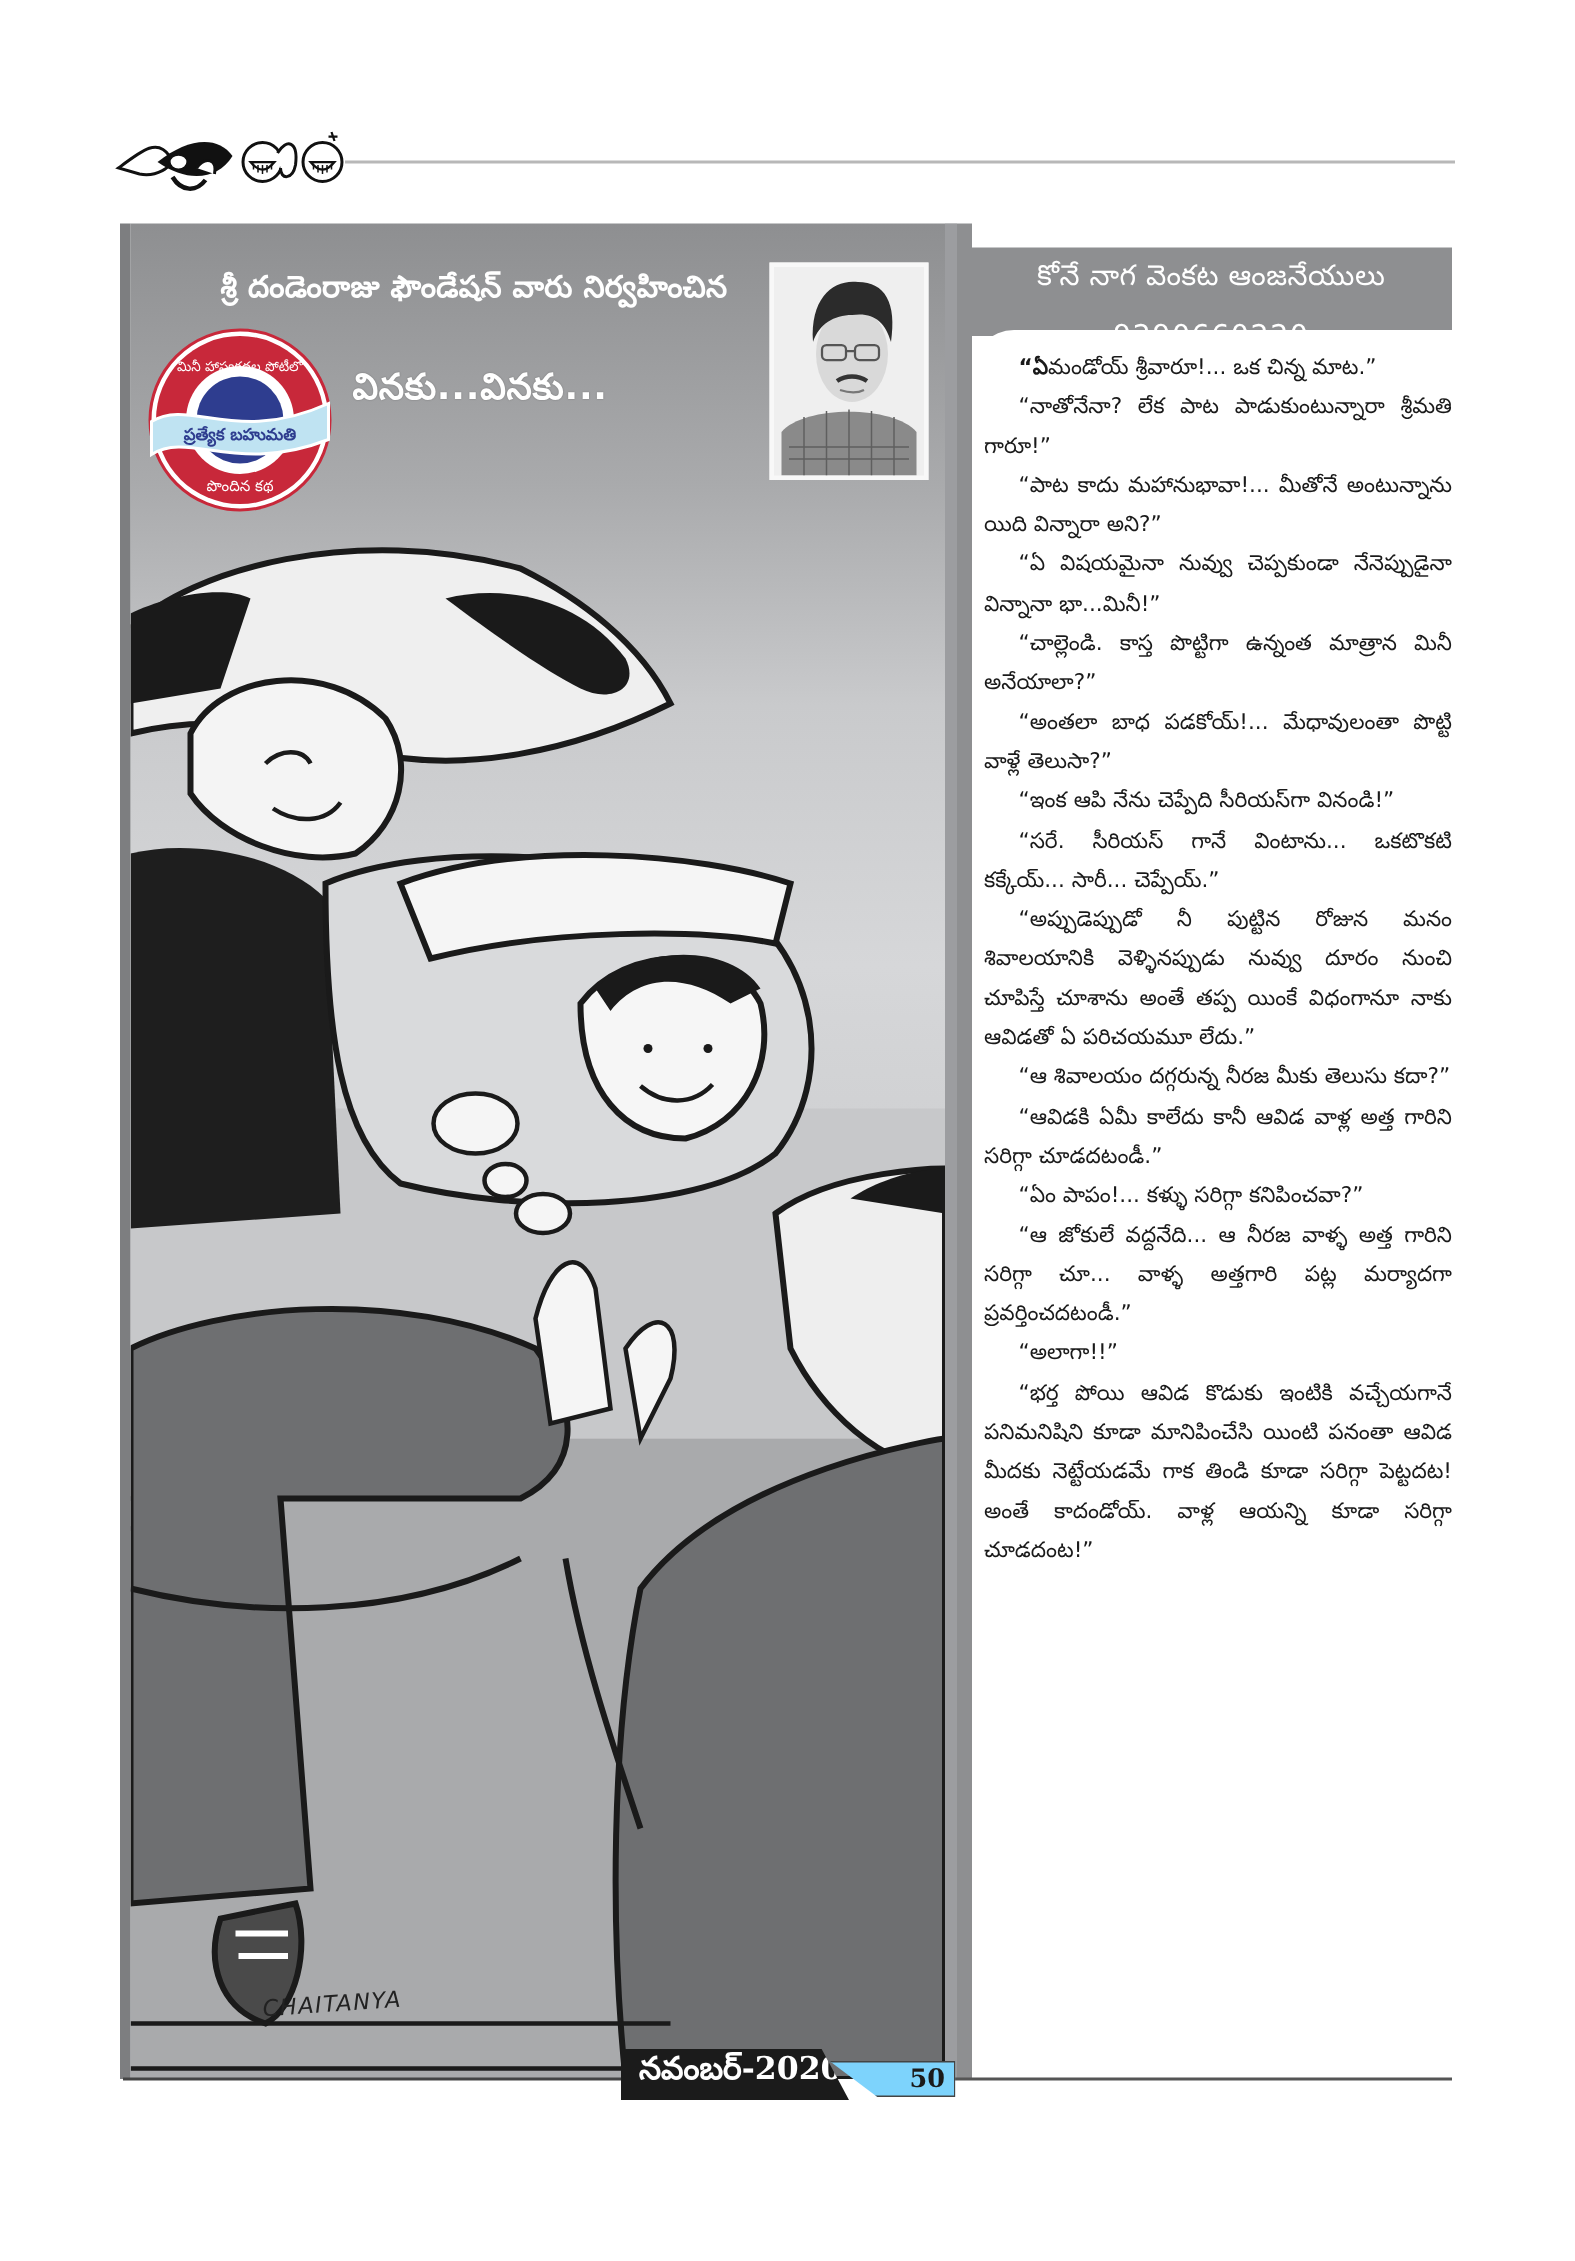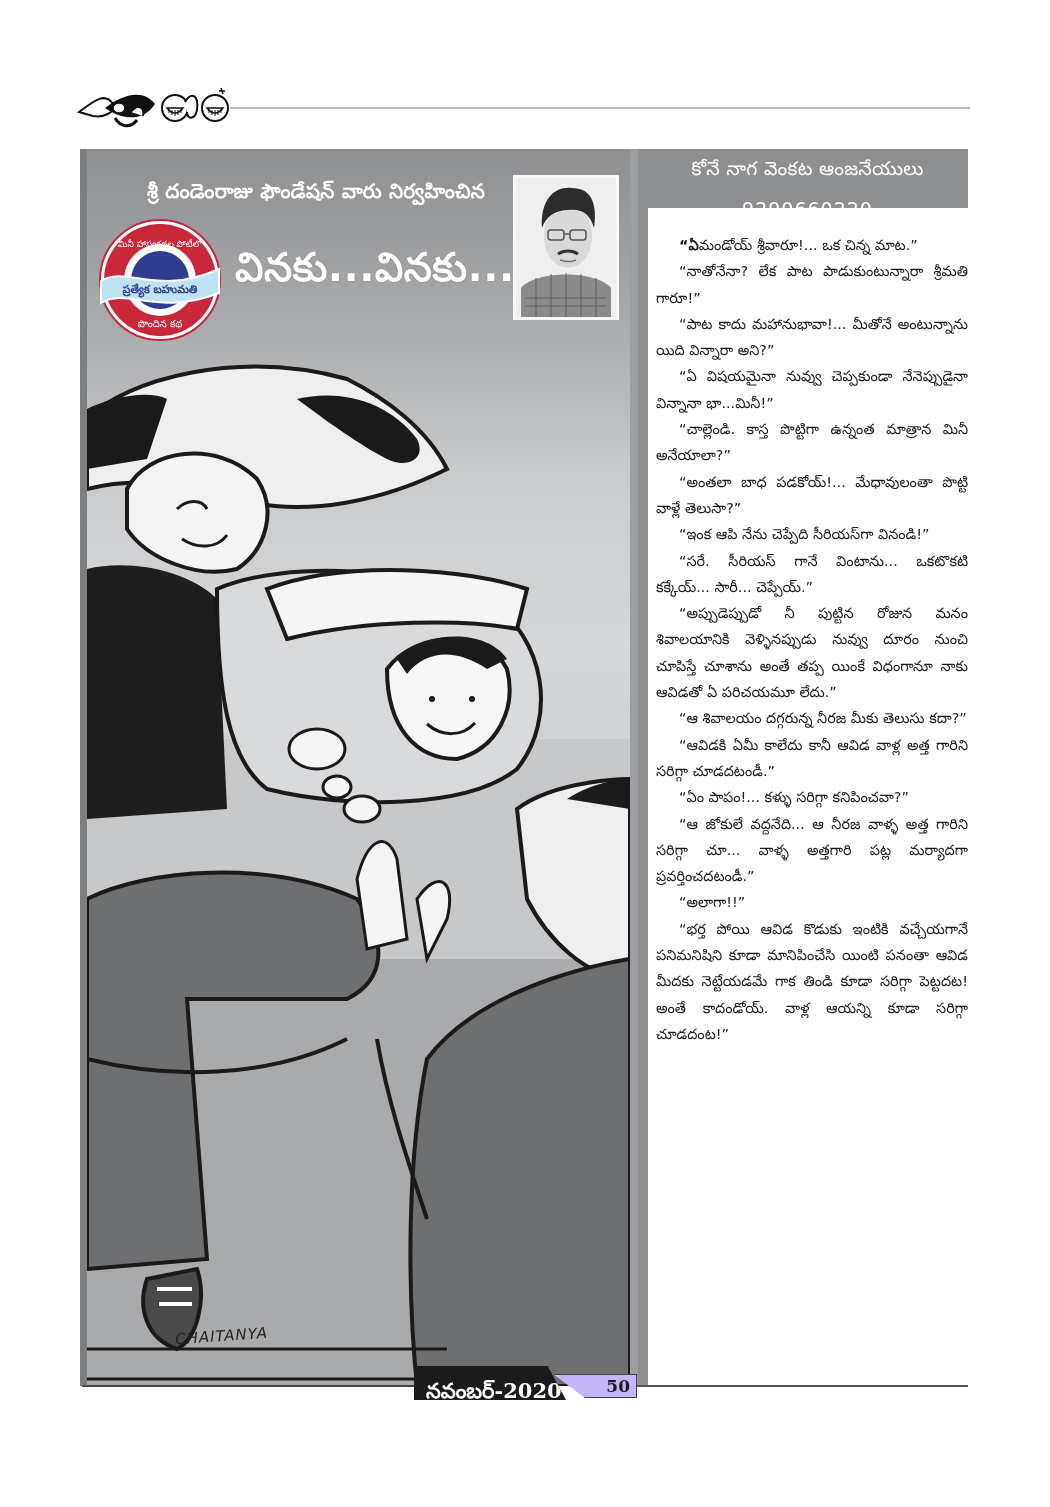--- a/index.html
+++ b/index.html
@@ -23,21 +23,21 @@
   .sponsor-line {
     position: absolute; left: 60px; top: 30px; width: 370px; text-align: left;
     color: #ffffff; font-size: 20px; font-weight: bold; letter-spacing: 0.2px;
   }
 
   
   .badge { position: absolute; left: 10px; top: 68px; width: 126px; height: 126px; }
 
   .story-title {
     position: absolute; left: 148px; top: 95px; color: #ffffff;
-    font-size: 40px; font-weight: bold; letter-spacing: 0.5px;
+    font-size: 24px; font-weight: bold; letter-spacing: 0.5px;
     text-shadow: 0 0 1px #666;
   }
 
   .author-photo {
     position: absolute; left: 426px; top: 26px; width: 106px; height: 145px;
     background: #f2f2f2; border: 3px solid #f8f8f8;
   }
   .author-photo svg { width: 100%; height: 100%; display: block; }
 
   
@@ -47,36 +47,36 @@
   .signature {
     position: absolute; left: 88px; top: 1178px; font-family: "DejaVu Sans", sans-serif;
     font-style: italic; font-size: 15px; color: #222; letter-spacing: 1px;
     transform: rotate(-4deg);
   }
 
   
   .date-tab {
     position: absolute; left: 414px; top: 1366px; width: 152px; height: 34px;
     background: #1b1b1b; color: #fff; font-size: 21px; font-weight: bold;
-    font-family: "DejaVu Serif", serif; padding: 12px 0 0 12px;
+    font-family: "DejaVu Serif", serif; padding: 0 0 0 12px;
     clip-path: polygon(0 0, 88% 0, 100% 100%, 0 100%);
   }
   .page-num {
     position: absolute; left: 553px; top: 1374px; width: 84px; height: 24px;
-    background: #c4b5fd; border: 1px solid #444;
+    background: #7dd3fc; border: 1px solid #444;
     font-family: "DejaVu Serif", serif; font-size: 17px; font-weight: bold; color: #1a1a1a;
     text-align: right; padding-right: 6px; line-height: 22px;
     clip-path: polygon(0 0, 100% 0, 100% 100%, 38% 100%);
   }
   .bottom-rule { position: absolute; left: 82px; top: 1385px; width: 333px; height: 2px; background: #444; }
   .bottom-rule-right { position: absolute; left: 636px; top: 1385px; width: 332px; height: 2px; background: #555; }
 
   
   .byline-box {
-    position: absolute; left: 647px; top: 149px; width: 321px; height: 59px;
+    position: absolute; left: 647px; top: 165px; width: 321px; height: 59px;
     background: #8e8f91; color: #fff; text-align: center;
   }
   .byline-name { font-size: 19px; margin-top: 8px; letter-spacing: 0.3px; }
   .byline-phone { font-size: 19px; margin-top: 14px; letter-spacing: 1px; }
 
   .text-column-bg {
     position: absolute; left: 638px; top: 149px; width: 10px; height: 1237px; background: #8e8f91;
   }
   .text-column {
     position: absolute; left: 648px; top: 220px; width: 320px; height: 1166px;

